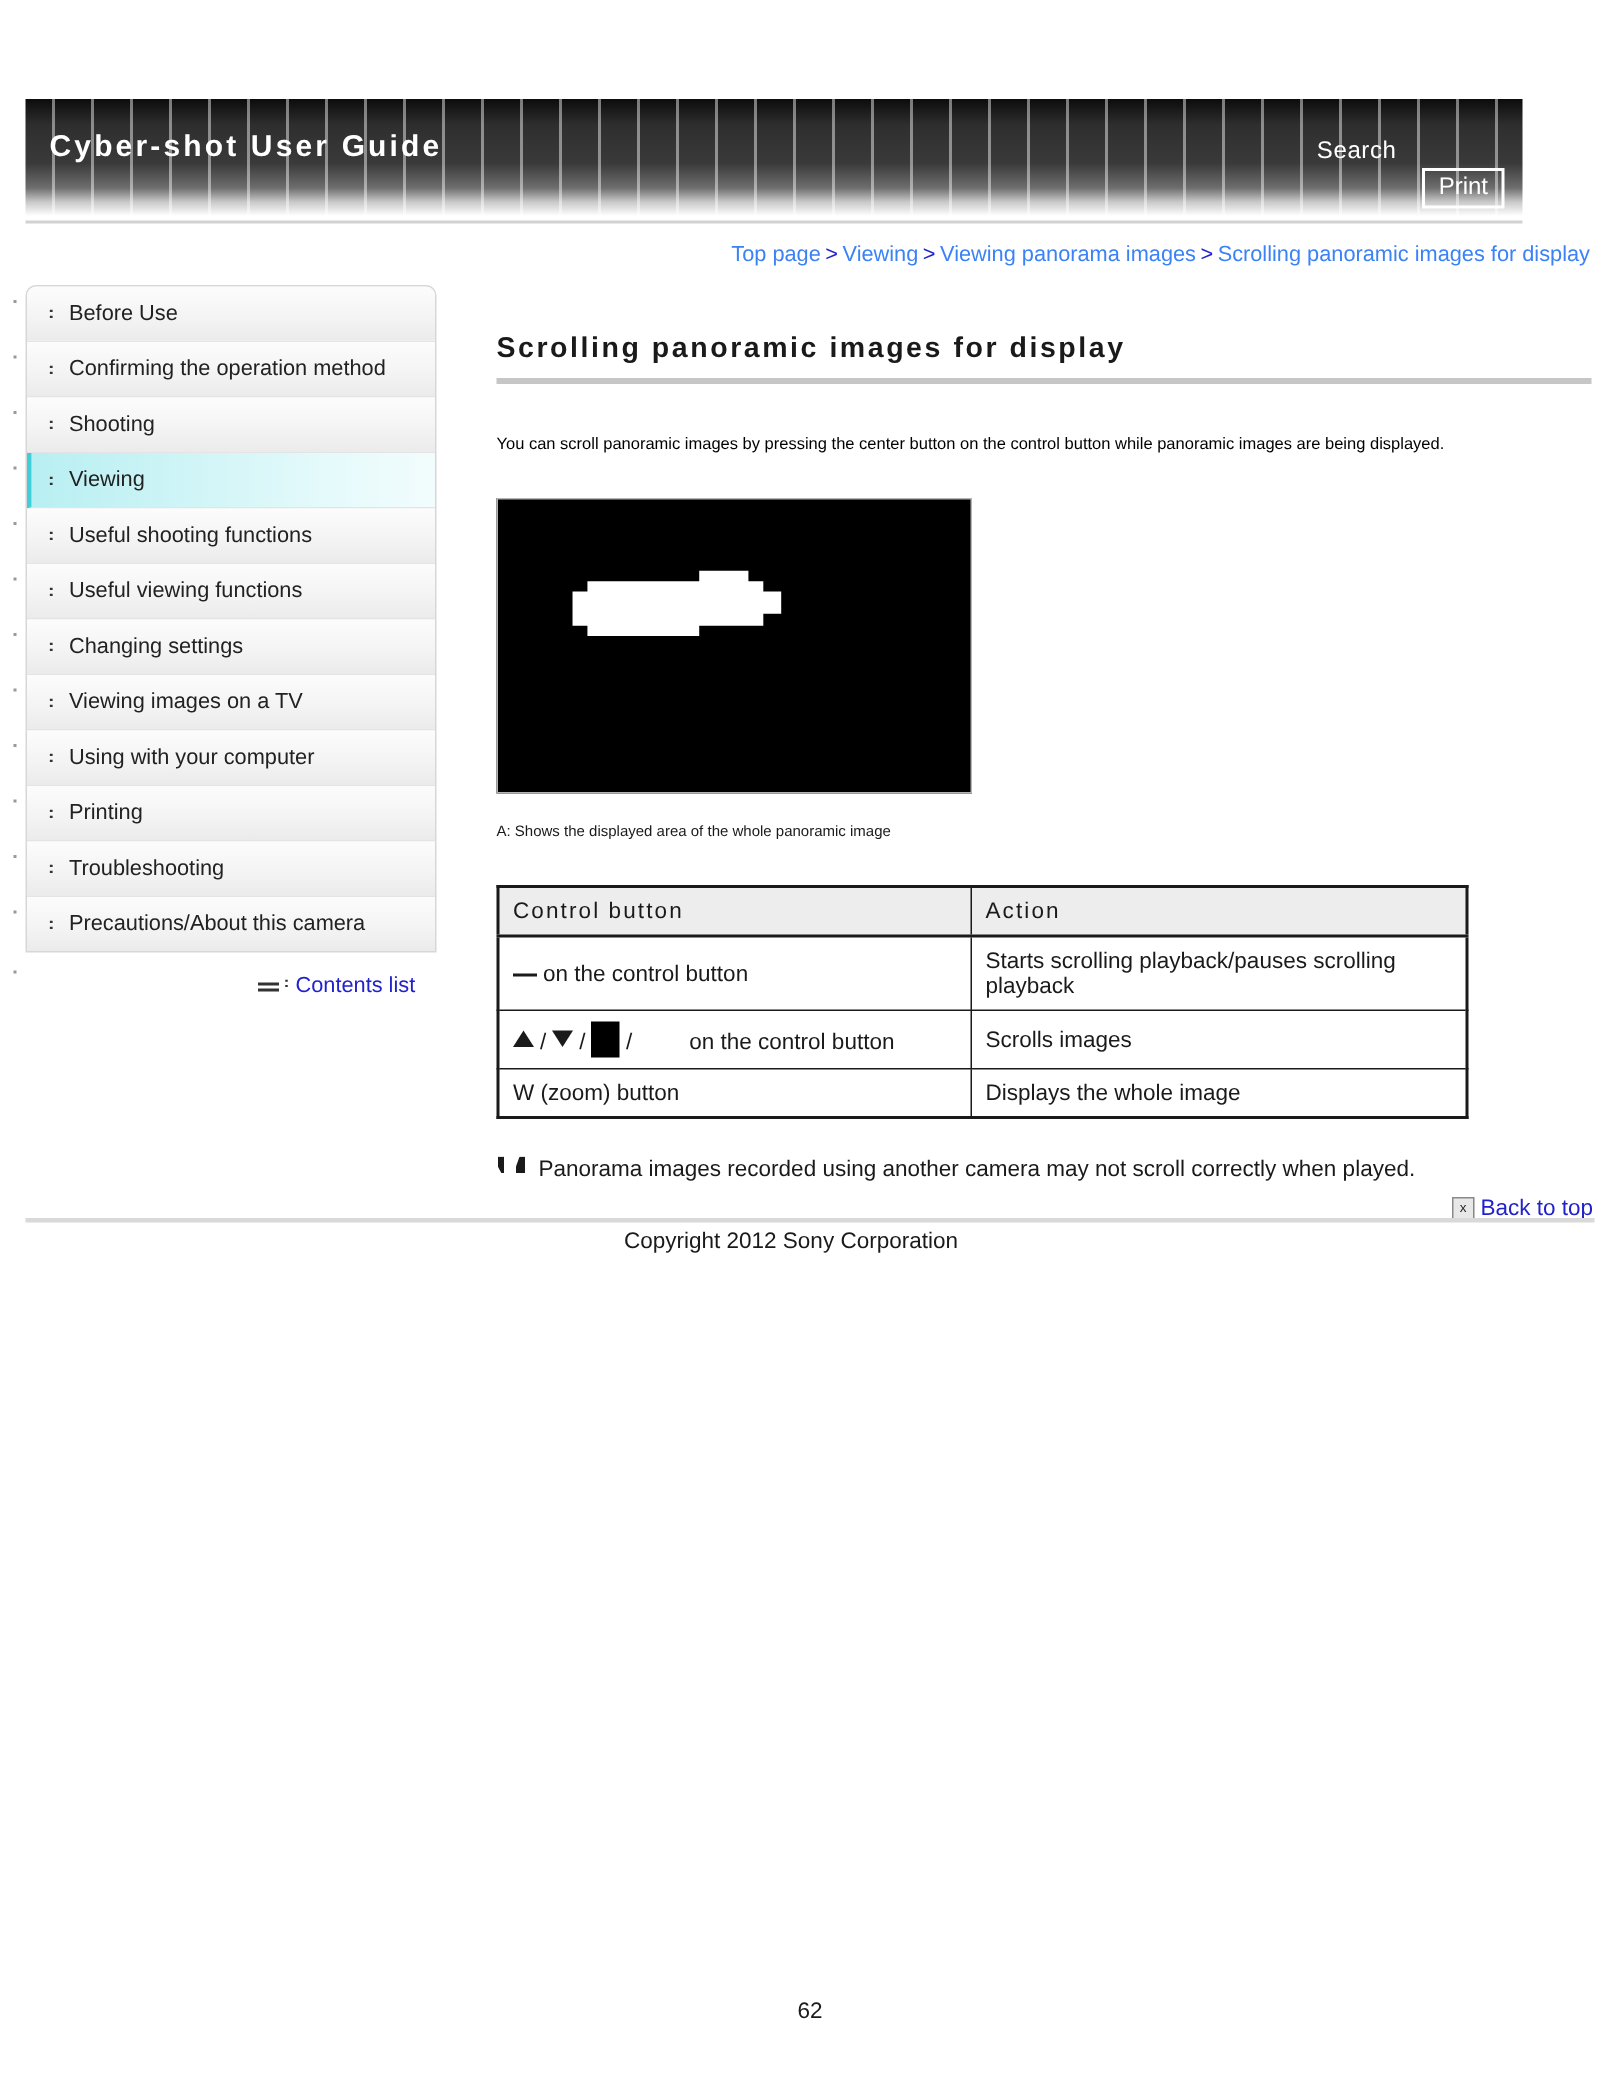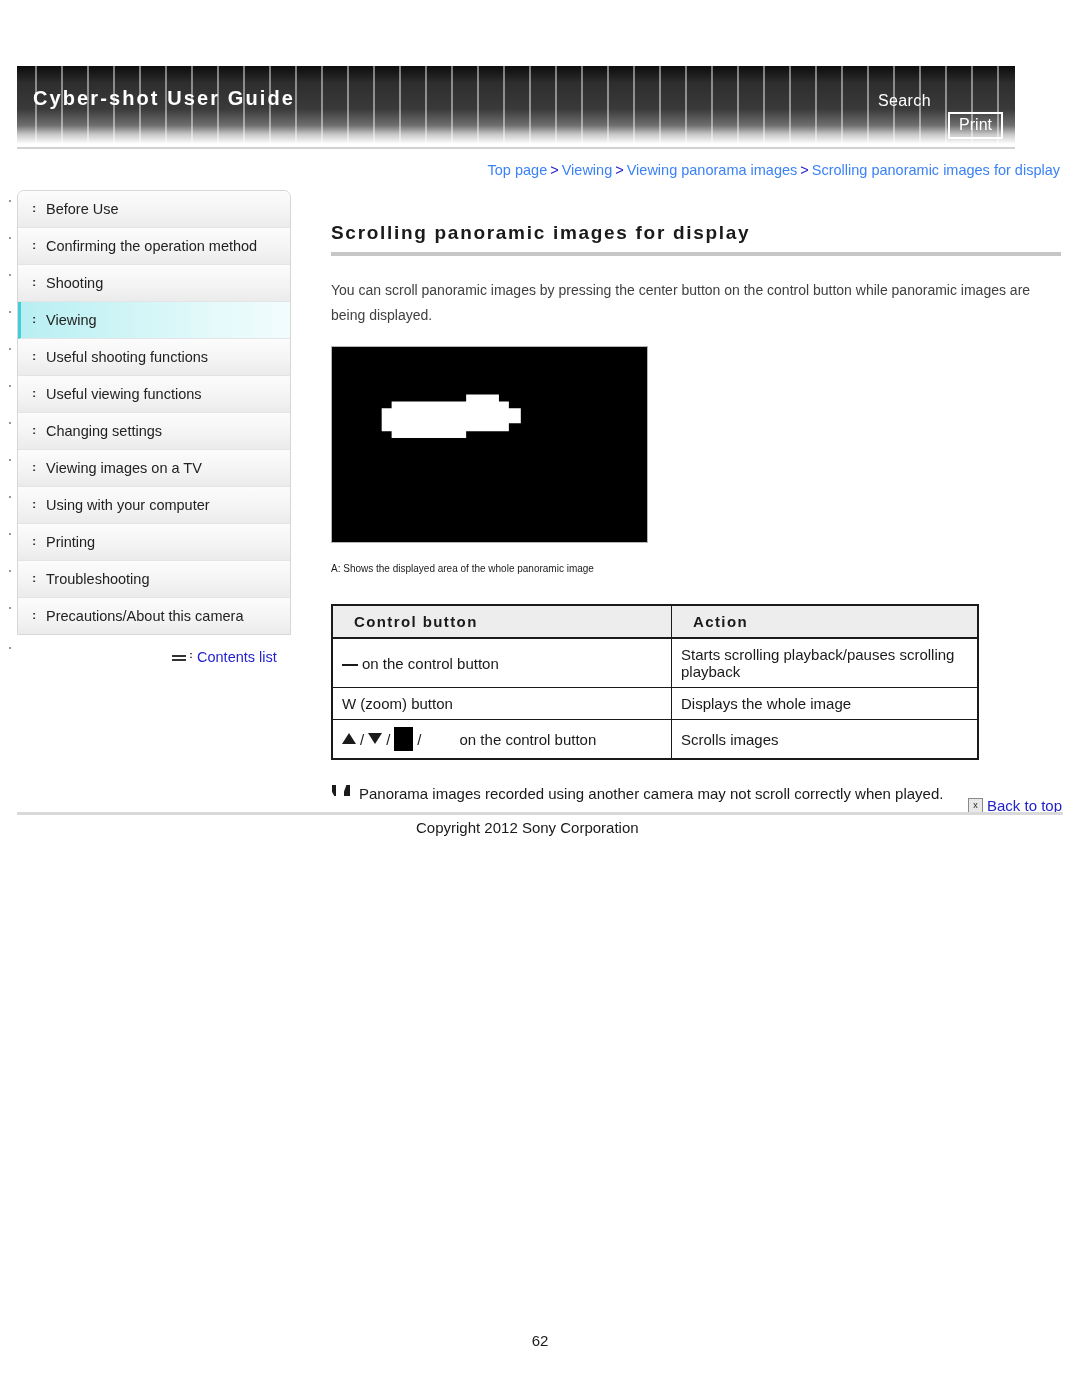--- a/index.html
+++ b/index.html
@@ -199,23 +199,23 @@
     letter-spacing: 1.7px;
     margin: 0;
     padding-bottom: 8px;
   }
   #title-rule {
     height: 4px;
     background: #c6c6c6;
     margin-bottom: 22px;
   }
   #intro-paragraph {
-    font-size: 14px;
-    line-height: 25px;
-    color: #404040;
+    font-size: 11px;
+    line-height: 36px;
+    color: #000000;
     margin: 0 0 18px 0;
     max-width: 715px;
   }
 
   
   #figure-panorama {
     position: relative;
     width: 317px;
     height: 197px;
     background: #000000;
@@ -239,23 +239,23 @@
   #control-table {
     border-collapse: collapse;
     width: 648px;
     border: 2px solid #1a1a1a;
     font-size: 15px;
     margin-bottom: 22px;
   }
   #control-table th {
     background: #ededed;
     text-align: left;
-    font-weight: bold;
+    font-weight: normal;
     letter-spacing: 1.4px;
-    padding: 7px 21px;
+    padding: 7px 9px;
     border: 1px solid #1a1a1a;
     border-bottom: 2px solid #1a1a1a;
   }
   #control-table td {
     padding: 7px 9px;
     border: 1px solid #1a1a1a;
     vertical-align: middle;
     background: #ffffff;
   }
   #control-table .col-control { width: 296px; }
@@ -460,28 +460,28 @@
       </tr>
     </thead>
     <tbody>
       <tr>
         <td>
           <span class="ctl-glyph-underscore"></span><span>on the control button</span>
         </td>
         <td>Starts scrolling playback/pauses scrolling playback</td>
       </tr>
       <tr>
-        <td>W (zoom) button</td>
-        <td>Displays the whole image</td>
-      </tr>
-      <tr>
         <td>
           <span class="arrow-up"></span><span class="slash">/</span><span class="arrow-down"></span><span class="slash">/</span><span class="glyph-box"></span><span class="slash">/</span><span class="ctl-tail">on the control button</span>
         </td>
         <td>Scrolls images</td>
+      </tr>
+      <tr>
+        <td>W (zoom) button</td>
+        <td>Displays the whole image</td>
       </tr>
     </tbody>
   </table>
 
   <div id="note-row">
     <span class="note-icon"></span>
     <span id="note-text">Panorama images recorded using another camera may not scroll correctly when played.</span>
   </div>
 
 </div>

